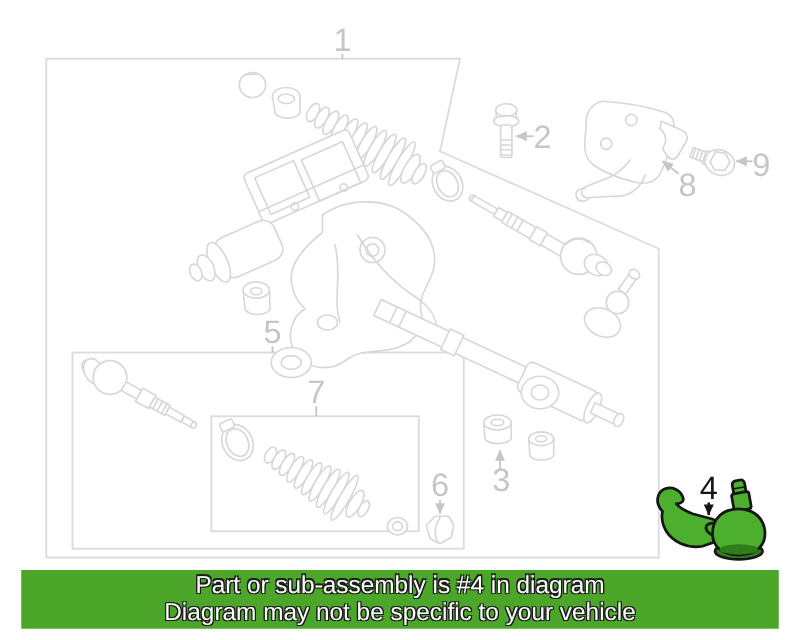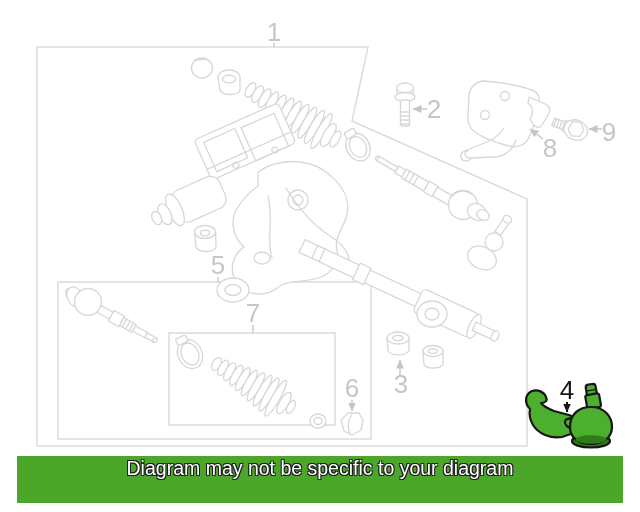--- a/index.html
+++ b/index.html
@@ -251,15 +251,16 @@
   <text x="401" y="393" text-anchor="middle">3</text>
   <text x="567" y="399" text-anchor="middle" class="dark">4</text>
   <text x="218" y="274" text-anchor="middle">5</text>
   <text x="352" y="397" text-anchor="middle">6</text>
   <text x="253" y="322" text-anchor="middle">7</text>
   <text x="550" y="157" text-anchor="middle">8</text>
   <text x="609" y="141" text-anchor="middle">9</text>
 </svg>
 
 <div class="banner" style="background: rgb(75, 166, 41); color: rgb(255, 255, 255);">
-  <div>Diagram may not be specific to your diagram</div>
+  <div>Part or sub-assembly is #4 in diagram</div>
+  <div>Diagram may not be specific to your vehicle</div>
 </div>
 </div>
 
 </body></html>

